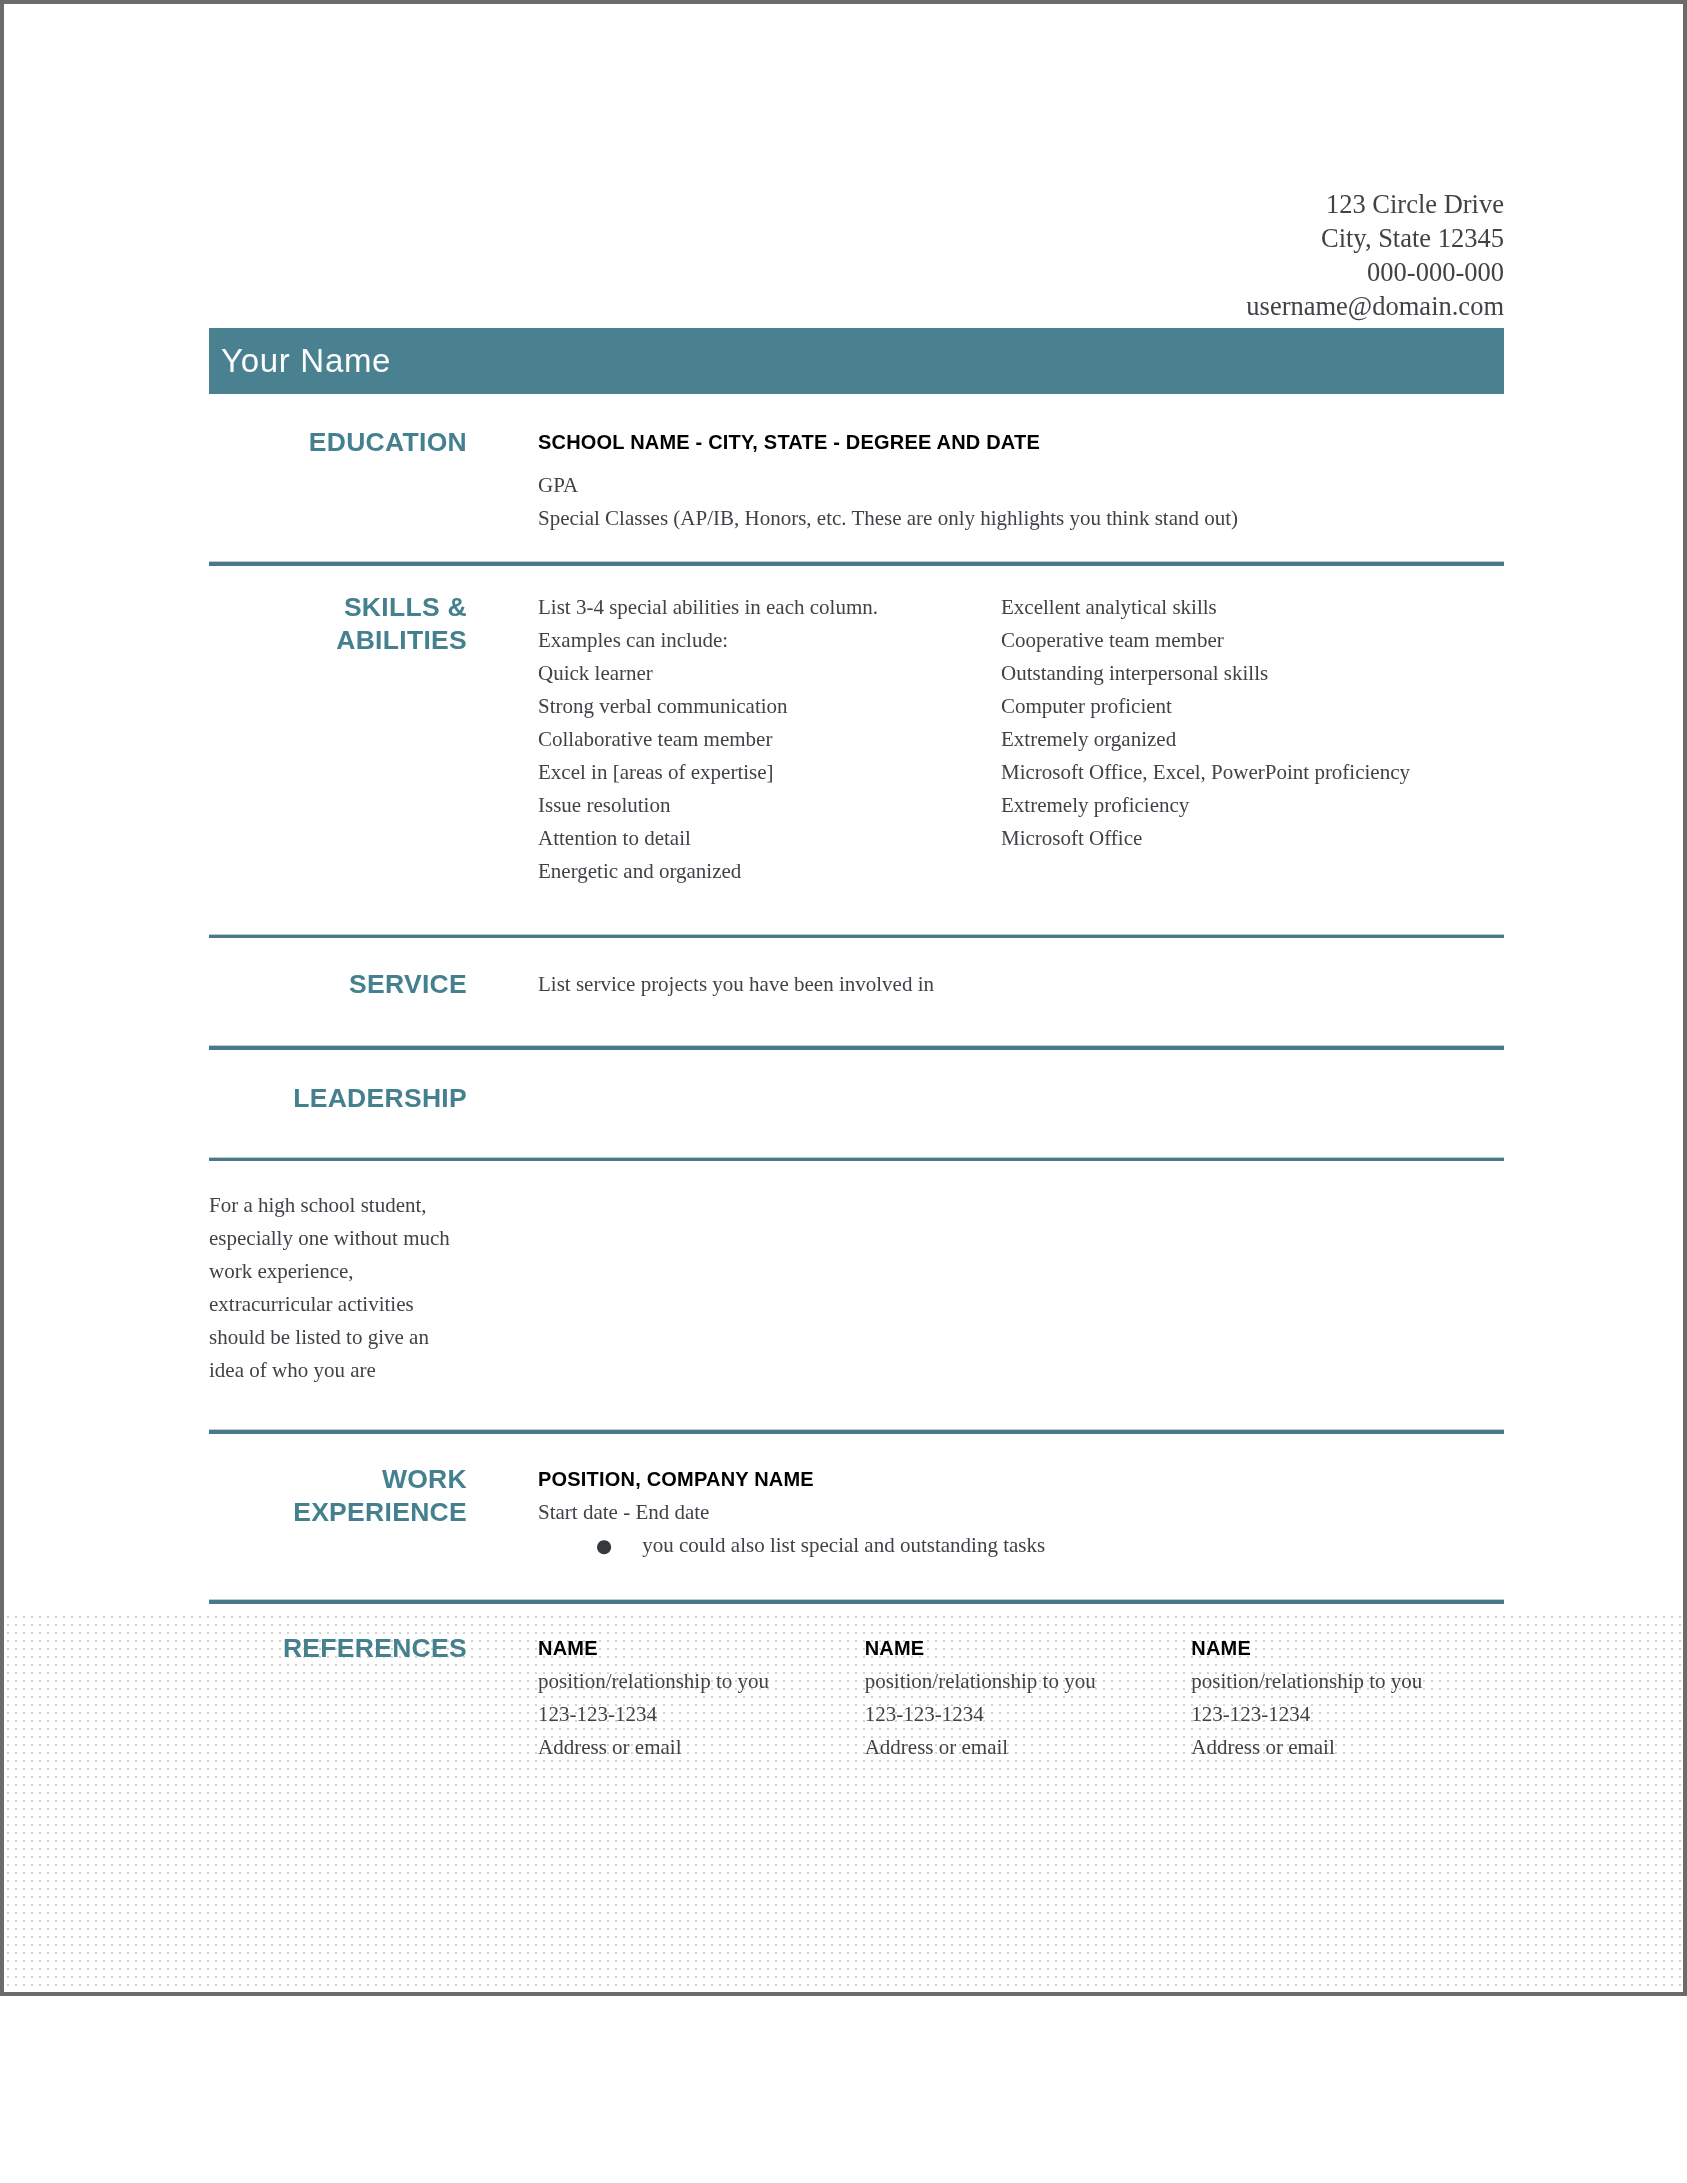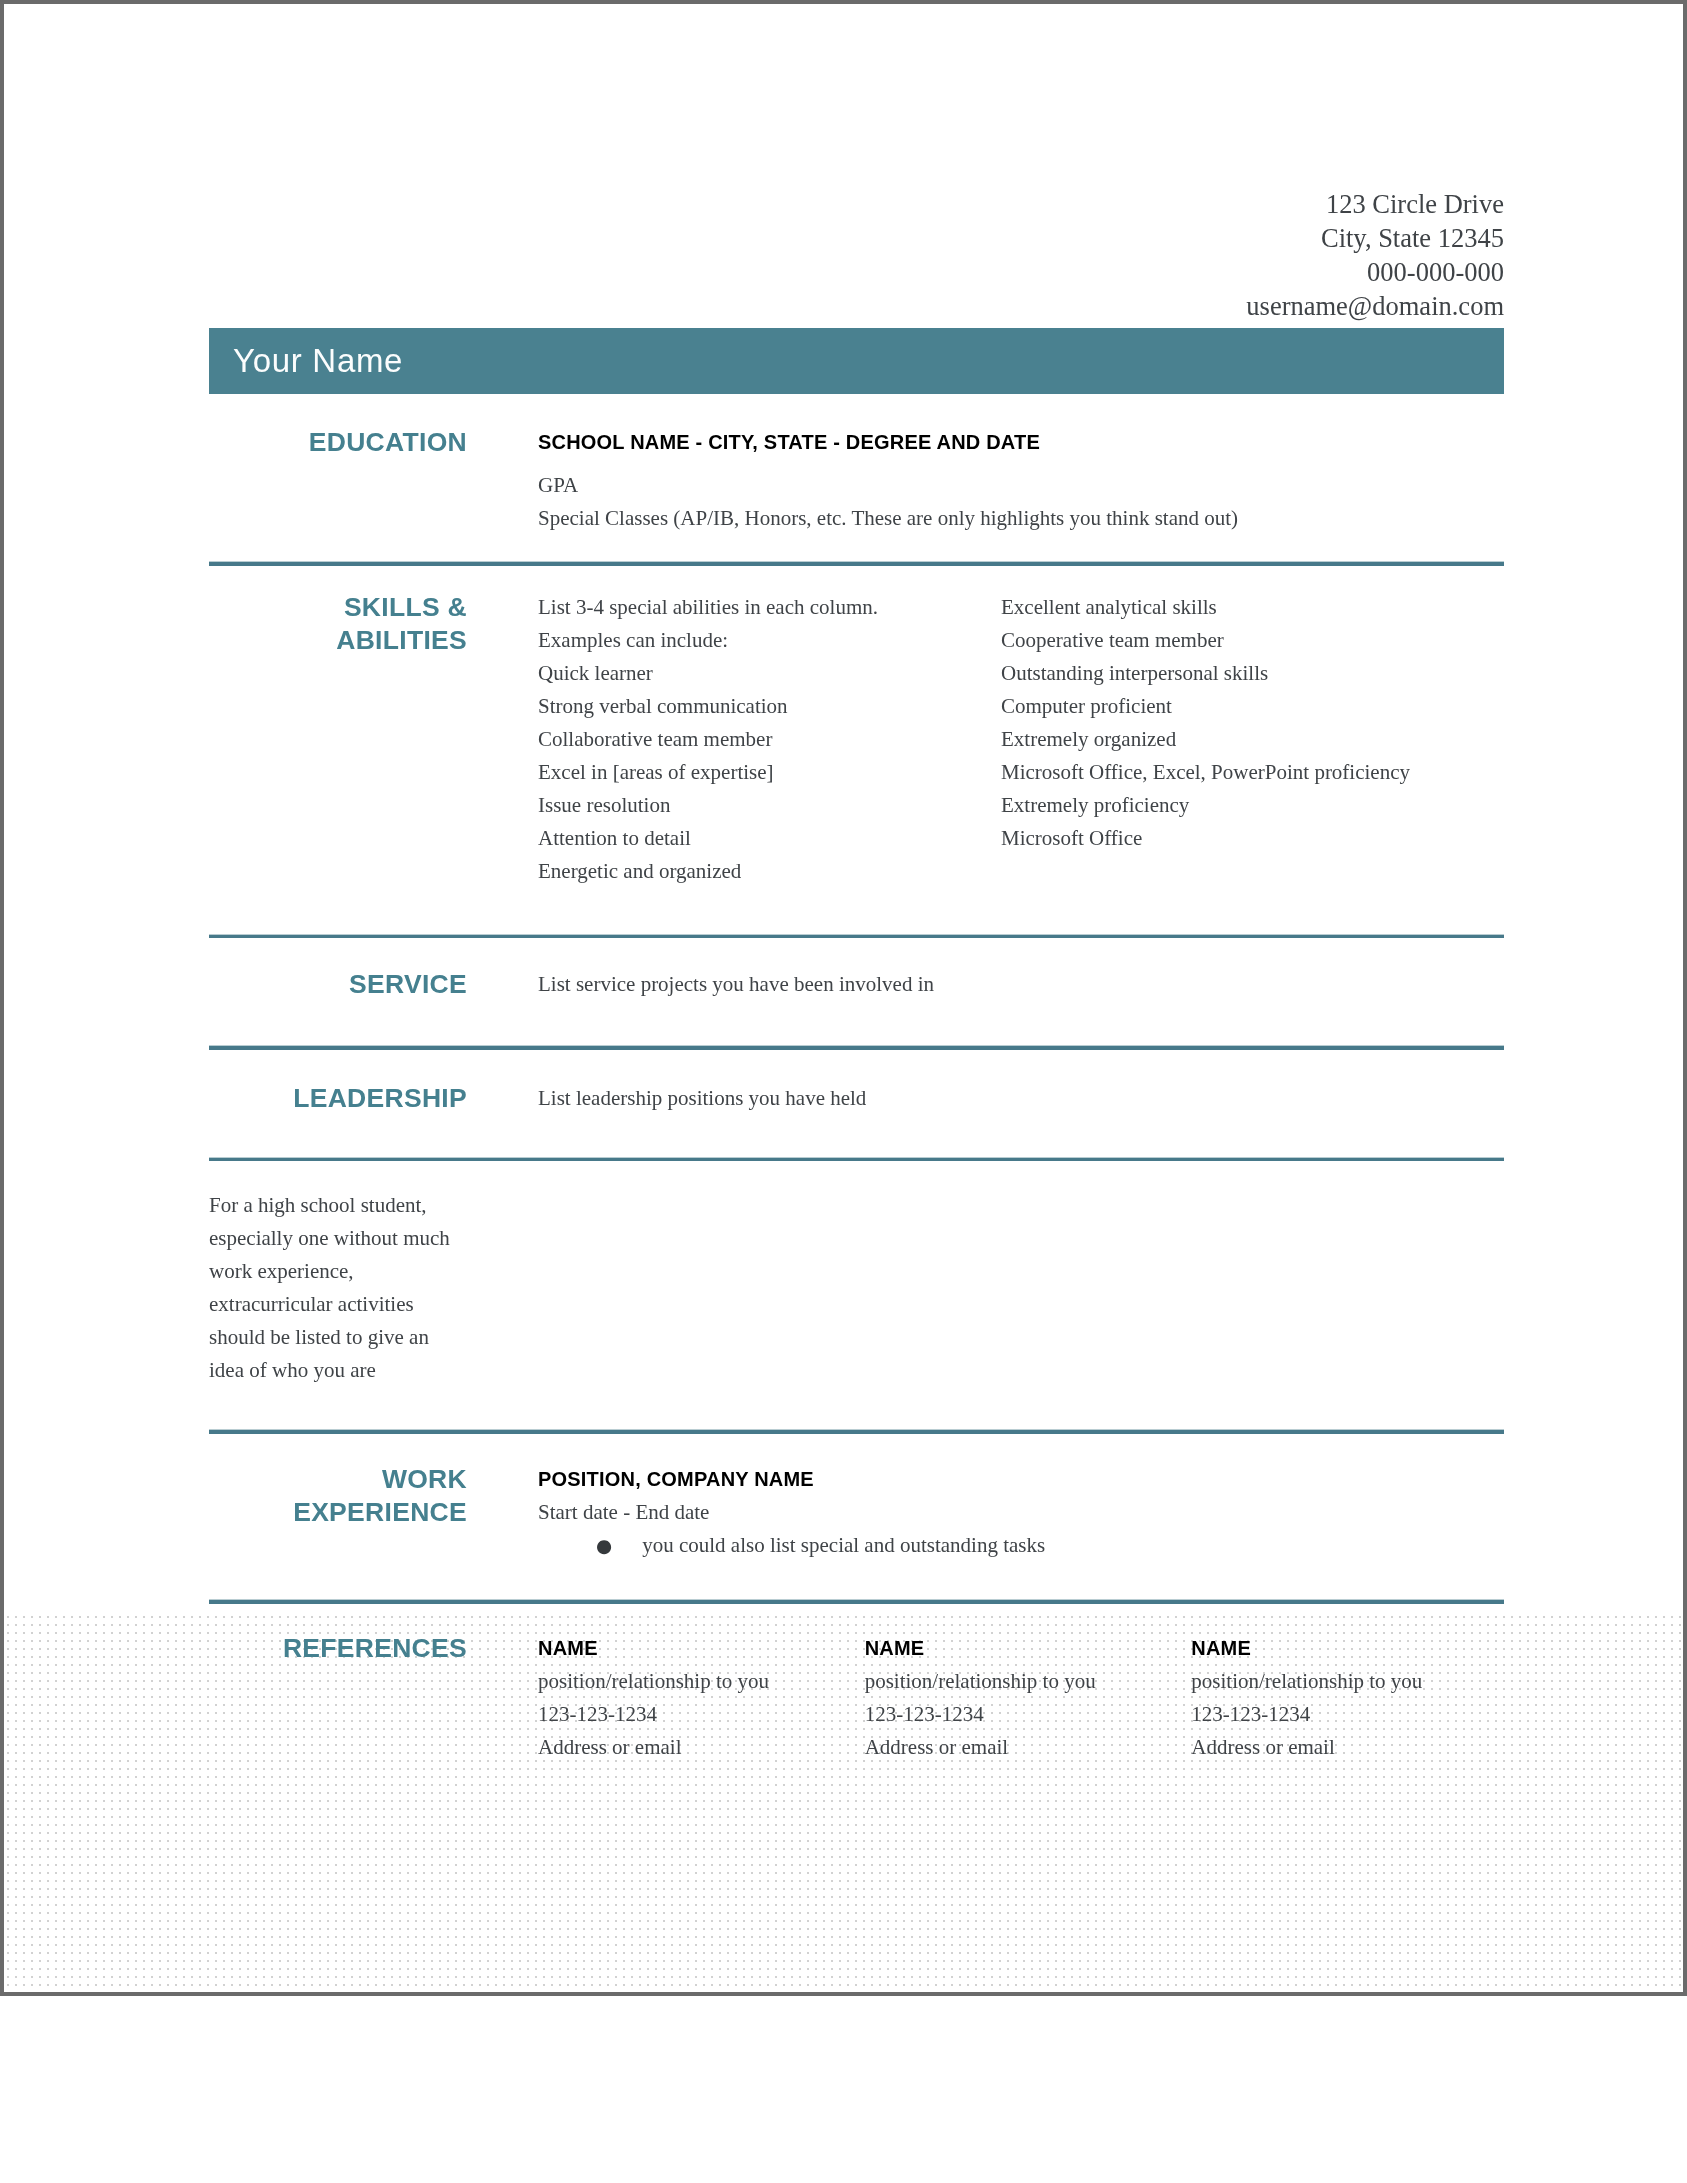--- a/index.html
+++ b/index.html
@@ -37,21 +37,21 @@
     line-height: 34px;
     color: #3f4347;
   }
   
   .banner {
     margin-top: 5.3px;
     height: 66px;
     background: #4a8190;
     display: flex;
     align-items: center;
-    padding-left: 24px;
+    padding-left: 12px;
     box-sizing: border-box;
   }
   .banner-name {
     font-family: "Liberation Sans", "DejaVu Sans", sans-serif;
     font-size: 33px;
     font-weight: 400;
     letter-spacing: 0.7px;
     color: #fbfdfd;
   }
   
@@ -177,21 +177,20 @@
 
     <div class="section sec-service">
       <div class="section-label">SERVICE</div>
       <div class="body-text">List service projects you have been involved in</div>
     </div>
 
     <div class="divider"></div>
 
     <div class="section sec-leadership">
       <div class="section-label">LEADERSHIP</div>
-      <div class="body-text">List leadership positions you have held</div>
     </div>
 
     <div class="divider"></div>
 
     <div class="section sec-extracurricular">
       <div class="body-text">For a high school student, especially one without much work experience, extracurricular activities should be listed to give an idea of who you are</div>
     </div>
 
     <div class="divider"></div>
 

